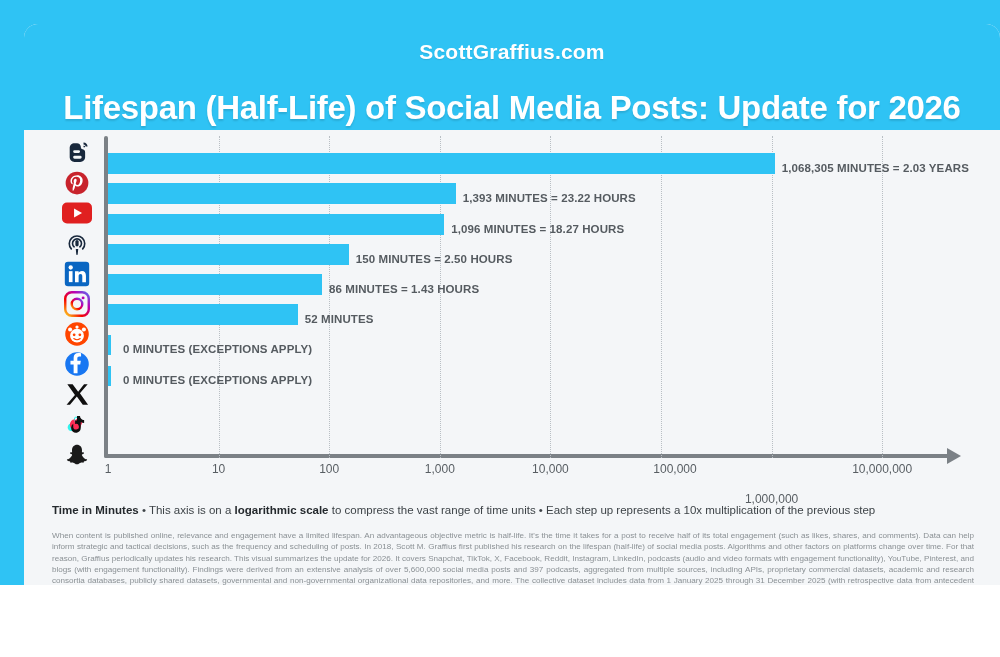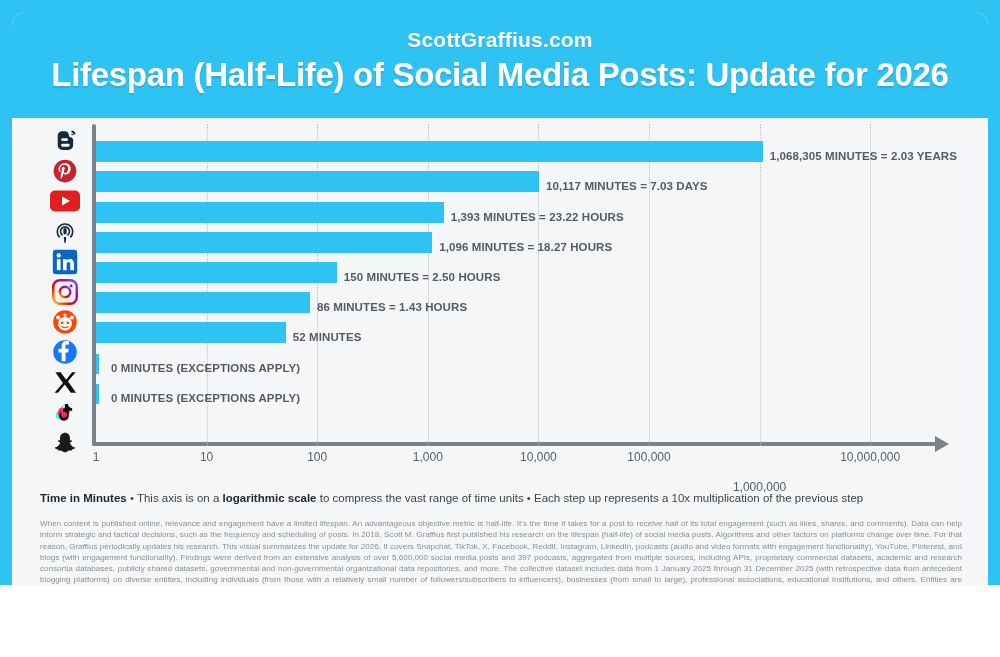--- a/index.html
+++ b/index.html
@@ -5,21 +5,21 @@
   * { box-sizing: border-box; margin: 0; padding: 0; }
   html, body {
     width: 1000px; height: 657px;
     font-family: "Liberation Sans", sans-serif;
     background: #ffffff;
   }
   .poster {
     position: relative;
     width: 1000px; height: 585px;
     background: #2fc3f4;
-    padding: 12px;
+    padding: 24px;
     overflow: hidden;
   }
   .poster-inner {
     position: relative;
     width: 976px; height: 633px;
     background: #f4f6f8;
     border-radius: 14px;
     overflow: hidden;
   }
 
@@ -38,21 +38,21 @@
     font-weight: bold;
     letter-spacing: .2px;
     line-height: 24px;
     text-shadow: 0 1px 1px rgba(0,0,0,.10);
   }
   .main-title {
     color: #ffffff;
     font-size: 33px;
     font-weight: bold;
     line-height: 44px;
-    margin-top: 1px;
+    margin-top: 22px;
     letter-spacing: -.3px;
     text-shadow: 0 2px 2px rgba(0,0,0,.12);
     white-space: nowrap;
   }
 
   
   .chart-wrap {
     position: relative;
     height: 368px;
     padding: 0;
@@ -283,24 +283,20 @@
             <div class="gridline" style="left: 557px;"></div>
             <div class="gridline" style="left: 667.6px;"></div>
             <div class="gridline" style="left: 778.2px;"></div>
           </div>
         <div class="rows">
             <div class="row">
               <div class="bar" style="width: 666.774px; background: rgb(47, 195, 244);"></div>
               <div class="bar-label">1,068,305 MINUTES = 2.03 YEARS</div>
             </div>
             <div class="row">
-              <div class="bar" style="width: 442.959px; background: rgb(47, 195, 244);"></div>
-              <div class="bar-label">10,117 MINUTES = 7.03 DAYS</div>
-            </div>
-            <div class="row">
               <div class="bar" style="width: 347.721px; background: rgb(47, 195, 244);"></div>
               <div class="bar-label">1,393 MINUTES = 23.22 HOURS</div>
             </div>
             <div class="row">
               <div class="bar" style="width: 336.203px; background: rgb(47, 195, 244);"></div>
               <div class="bar-label">1,096 MINUTES = 18.27 HOURS</div>
             </div>
             <div class="row">
               <div class="bar" style="width: 240.676px; background: rgb(47, 195, 244);"></div>
               <div class="bar-label">150 MINUTES = 2.50 HOURS</div>
@@ -321,21 +317,21 @@
               <div class="bar zero" style="background: rgb(47, 195, 244);"></div>
               <div class="bar-label" style="margin-left: 12px;">0 MINUTES (EXCEPTIONS APPLY)</div>
             </div>
           </div>
         <div class="ticks">
             <div class="tick" style="left: 4px;">1</div>
             <div class="tick" style="left: 114.6px;">10</div>
             <div class="tick" style="left: 225.2px;">100</div>
             <div class="tick" style="left: 335.8px;">1,000</div>
             <div class="tick" style="left: 446.4px;">10,000</div>
-            <div class="tick" style="left: 557px;">100,000</div>
+            <div class="tick" style="left: 571px;">100,000</div>
             <div class="tick" style="left: 667.6px; margin-top: 30px;">1,000,000</div>
             <div class="tick" style="left: 778.2px;">10,000,000</div>
           </div>
       </div>
     </div>
 
     <div class="axis-caption">
       <b>Time in Minutes</b><span> • This axis is on a </span><b>logarithmic scale</b><span> to compress the vast range of time units • Each step up represents a 10x multiplication of the previous step</span>
     </div>
 

